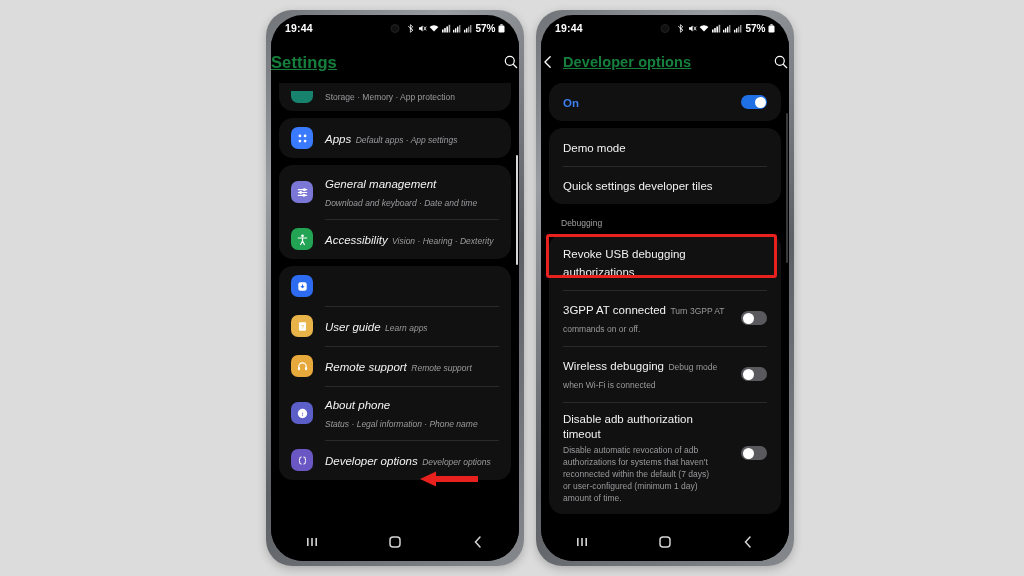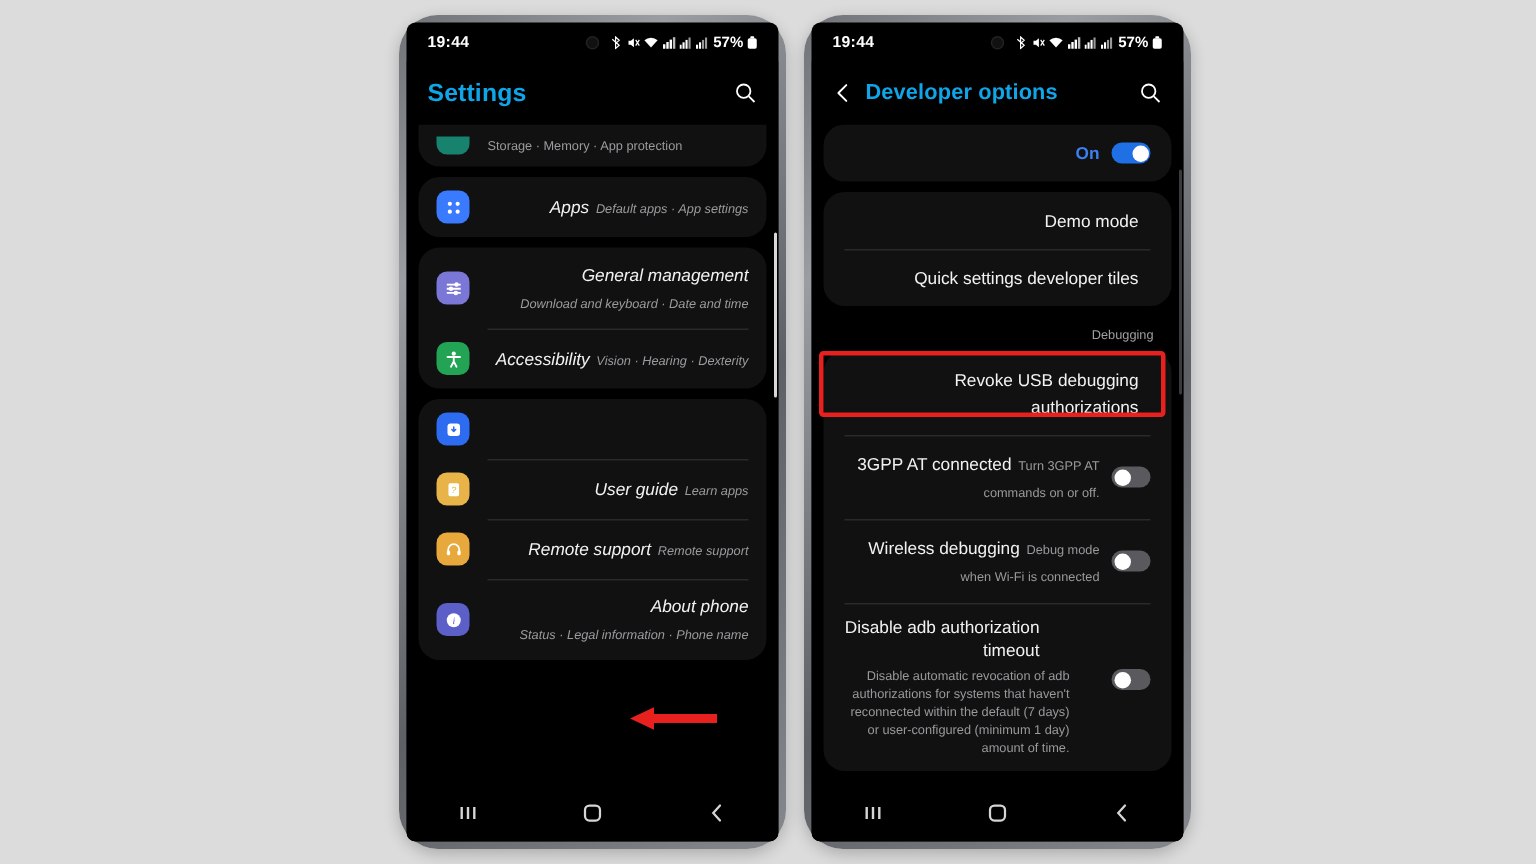--- a/index.html
+++ b/index.html
@@ -18,24 +18,23 @@
     border-radius: 26px;
     background: linear-gradient(135deg,#6f7276 0%,#9a9da1 22%,#5d6064 60%,#85888c 100%);
     padding: 5px;
     box-shadow: 0 3px 10px rgba(0,0,0,0.22);
   }
   .phone.left  { left: 266px; top: 10px; }
   .phone.right { left: 536px; top: 10px; }
   .screen {
     position: relative;
     width: 100%; height: 100%;
-    border-radius: 6px;
+    border-radius: 32px;
     background: #000;
     overflow: hidden;
-    text-align: right;
   }
 
   
   .statusbar {
     height: 26px;
     display: flex; align-items: center;
     padding: 0 14px;
     color: #fff;
     position: relative;
   }
@@ -51,23 +50,24 @@
     display: flex; align-items: center; gap: 2.5px;
     font-size: 8px;
   }
   .sysicons svg { display: block; }
   .batt-text { font-size: 10px; font-weight: 700; margin-left: 1px; }
 
   
   .appbar {
     display: flex; align-items: center;
     height: 42px;
-    padding: 0 14px;
-    color: #0ea5e9;
+    padding: 0 0;
+    color: #15803d;
     background: #000;
+    text-decoration: underline;
   }
   .appbar .title {
     font-size: 16.5px; font-weight: 700; letter-spacing: .1px;
   }
   .appbar.with-back .title { font-size: 14.5px; margin-left: 8px; }
   .back-chevron { width: 14px; height: 14px; }
   .search-ico { margin-left: auto; width: 16px; height: 16px; }
 
   
   .body {
@@ -341,20 +341,32 @@
           <div class="row">
             <span class="icon-badge" style="background:#5b5fc7">
               <svg width="13" height="13" viewBox="0 0 14 14">
                   <circle cx="7" cy="7" r="5" fill="#fff"></circle>
                   <text x="7" y="9.6" font-size="7" text-anchor="middle" fill="#5b5fc7" font-family="Liberation Serif">i</text>
                 </svg>
             </span>
             <span class="texts">
               <span class="t-main">About phone</span>
               <span class="t-sub">Status  ·  Legal information  ·  Phone name</span>
+            </span>
+          </div>
+          <div class="row">
+            <span class="icon-badge" style="background:#6a57c4">
+              <svg width="13" height="13" viewBox="0 0 14 14">
+                  <path d="M5.6 3.2c-1.4 0-1.6 1-1.6 2s-.3 1.8-.9 1.8c.6 0 .9.8.9 1.8s.2 2 1.6 2" stroke="#fff" stroke-width="1.1" fill="none" stroke-linecap="round"></path>
+                  <path d="M8.4 3.2c1.4 0 1.6 1 1.6 2s.3 1.8.9 1.8c-.6 0-.9.8-.9 1.8s-.2 2-1.6 2" stroke="#fff" stroke-width="1.1" fill="none" stroke-linecap="round"></path>
+                </svg>
+            </span>
+            <span class="texts">
+              <span class="t-main">Developer options</span>
+              <span class="t-sub">Developer options</span>
             </span>
           </div>
         </div>
 
         <div class="scrollhint" style="top:72px;height:110px;"></div>
       </div>
 
       <div class="navbar">
         <span class="nb">
           <svg width="16" height="14" viewBox="0 0 16 14">

